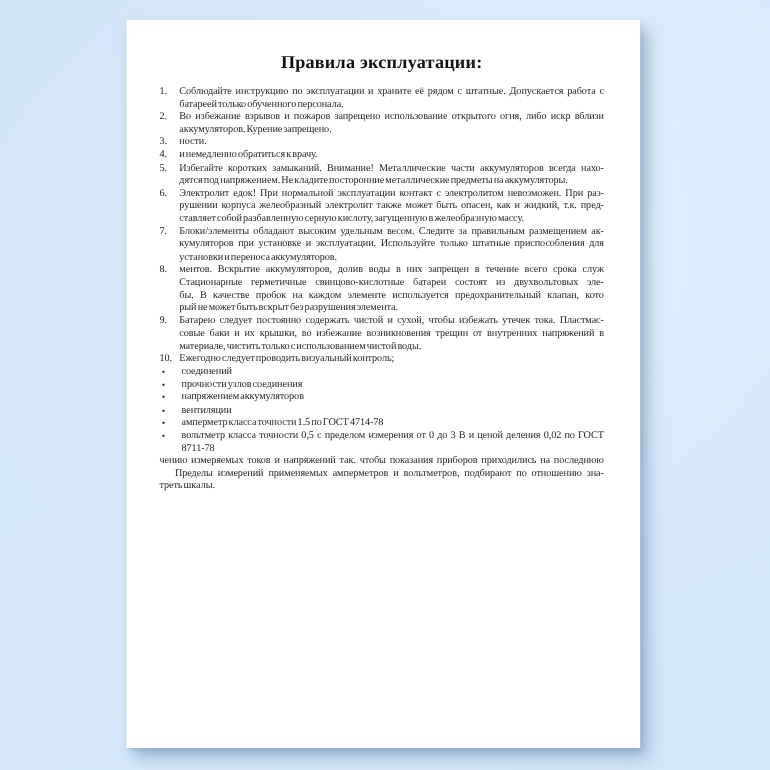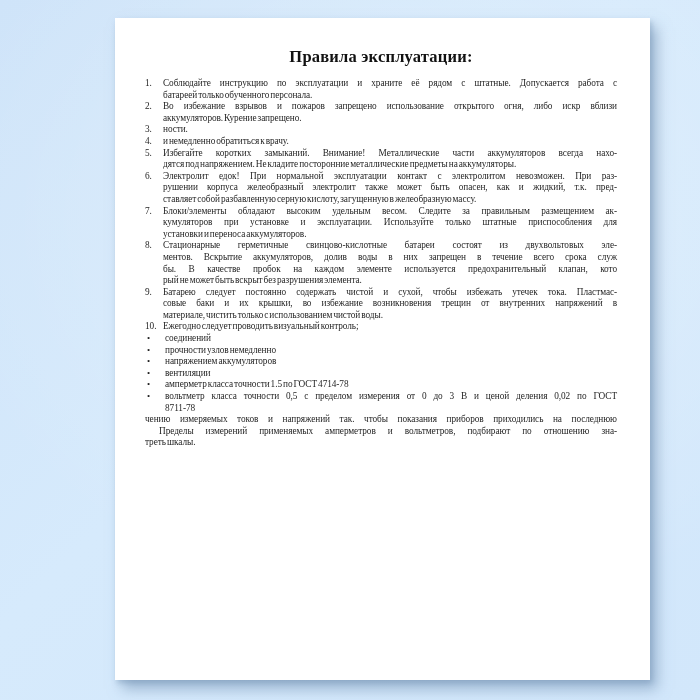--- a/index.html
+++ b/index.html
@@ -10,21 +10,21 @@
   body {
     font-family: "Liberation Serif", "DejaVu Serif", serif;
     background:
       radial-gradient(ellipse 760px 620px at 60% 32%, rgba(255,255,255,0.28), rgba(255,255,255,0) 65%),
       linear-gradient(135deg, #cfe4f9 0%, #d6eafc 45%, #d2e7fb 100%);
     position: relative;
   }
   .page {
     position: absolute;
     left: 115px; top: 18px;
-    width: 535px; height: 662px;
+    width: 467px; height: 662px;
     background: #ffffff;
     box-shadow: 7px 9px 13px rgba(110, 140, 175, 0.55), 2px 3px 5px rgba(110, 140, 175, 0.35);
     box-sizing: border-box;
     padding: 29px 33px 0 30px;
     color: #1f1f1f;
   }
   .title {
     font-size: 16.5px;
     line-height: 20px;
     font-weight: bold;
@@ -114,22 +114,22 @@
         <div class="marker">7.</div>
         <div class="body">
           <div class="ln">Блоки/элементы обладают высоким удельным весом. Следите за правильным размещением ак-</div>
           <div class="ln">кумуляторов при установке и эксплуатации. Используйте только штатные приспособления для</div>
           <div class="ln ln-last">установки и переноса аккумуляторов.</div>
         </div>
       </div>
       <div class="item">
         <div class="marker">8.</div>
         <div class="body">
+          <div class="ln">ментов. Вскрытие аккумуляторов, долив воды в них запрещен в течение всего срока служ</div>
           <div class="ln">Стационарные герметичные свинцово-кислотные батареи состоят из двухвольтовых эле-</div>
-          <div class="ln">ментов. Вскрытие аккумуляторов, долив воды в них запрещен в течение всего срока служ</div>
           <div class="ln">бы. В качестве пробок на каждом элементе используется предохранительный клапан, кото</div>
           <div class="ln ln-last">рый не может быть вскрыт без разрушения элемента.</div>
         </div>
       </div>
       <div class="item">
         <div class="marker">9.</div>
         <div class="body">
           <div class="ln">Батарею следует постоянно содержать чистой и сухой, чтобы избежать утечек тока. Пластмас-</div>
           <div class="ln">совые баки и их крышки, во избежание возникновения трещин от внутренних напряжений в</div>
           <div class="ln ln-last">материале, чистить только с использованием чистой воды.</div>
@@ -143,21 +143,21 @@
       </div>
       <div class="item">
         <div class="marker bullet">•</div>
         <div class="body">
           <div class="ln ln-last">соединений</div>
         </div>
       </div>
       <div class="item">
         <div class="marker bullet">•</div>
         <div class="body">
-          <div class="ln ln-last">прочности узлов немедленно</div>
+          <div class="ln ln-last">прочности узлов соединения</div>
         </div>
       </div>
       <div class="item">
         <div class="marker bullet">•</div>
         <div class="body">
           <div class="ln ln-last">напряжением аккумуляторов</div>
         </div>
       </div>
       <div class="item">
         <div class="marker bullet">•</div>

